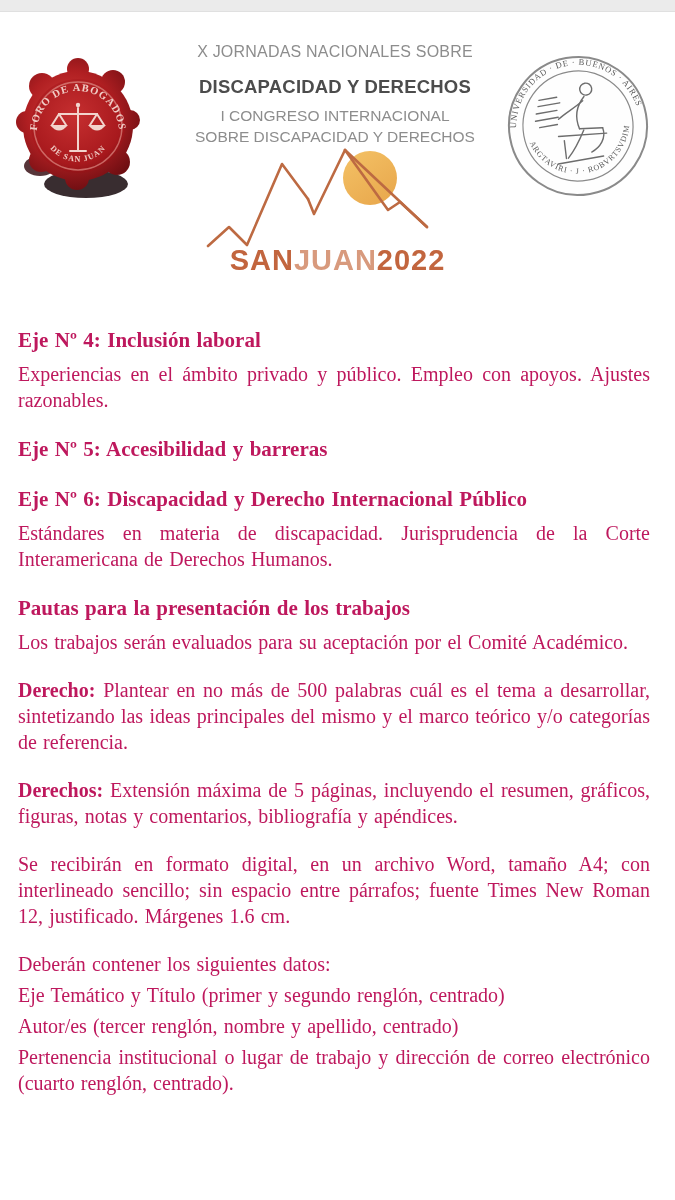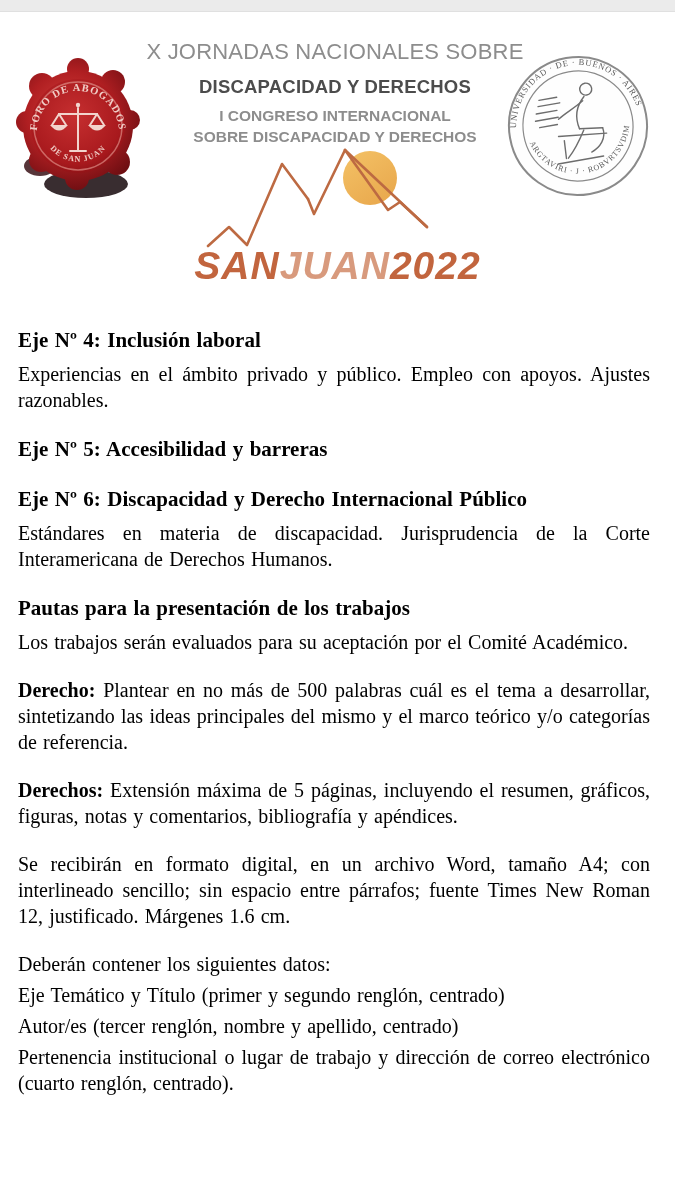--- a/index.html
+++ b/index.html
@@ -13,42 +13,42 @@
   .top-bar{
     position:absolute;top:0;left:0;width:675px;height:11px;
     background:#ebebeb;border-bottom:1px solid #e0e0e0;
   }
   
   .titles{
     position:absolute;top:41px;left:140px;width:390px;
     text-align:center;
     font-family:"Liberation Sans", sans-serif;
   }
-  .t1{font-size:22px;line-height:21px;color:#8d8d8d;font-weight:400;letter-spacing:.2px;}
+  .t1{font-size:16px;line-height:21px;color:#8d8d8d;font-weight:400;letter-spacing:.2px;}
   .t2{font-size:18.5px;line-height:23px;color:#4c4c4c;font-weight:700;letter-spacing:.2px;margin-top:13px;}
-  .t3{font-size:15.5px;line-height:21px;color:#8d8d8d;font-weight:700;margin-top:0;}
+  .t3{font-size:15.5px;line-height:21px;color:#8d8d8d;font-weight:400;margin-top:0;}
   .t-gap{height:7px;}
   
   .seal-left{position:absolute;top:56px;left:14px;}
   .seal-right{position:absolute;top:50px;left:502px;}
   
   .mountain{position:absolute;top:142px;left:202px;}
   .logo-text{
     position:absolute;top:244px;left:0;width:675px;
     text-align:center;
     font-family:"Liberation Sans", sans-serif;
-    font-size:39px;font-weight:700;letter-spacing:1px;font-style:italic;
+    font-size:29px;font-weight:700;letter-spacing:1px;
   }
   .logo-san{color:#c2653e;}
   .logo-juan{color:#d89a7d;}
   .logo-year{color:#c2653e;}
   
   .content{
     position:absolute;top:326px;left:18px;width:639px;
-    color:#000000;
+    color:#be185d;
     font-size:20px;line-height:26px;
     text-align:justify;text-align-last:left;
     word-spacing:.06em;
   }
   .content h2{
     font-size:21px;line-height:28px;
     font-weight:700;margin:22px 0 7px 0;
   }
   .content h2:first-child{margin-top:0;}
   .content p{margin:0 7px 22px 0;}

